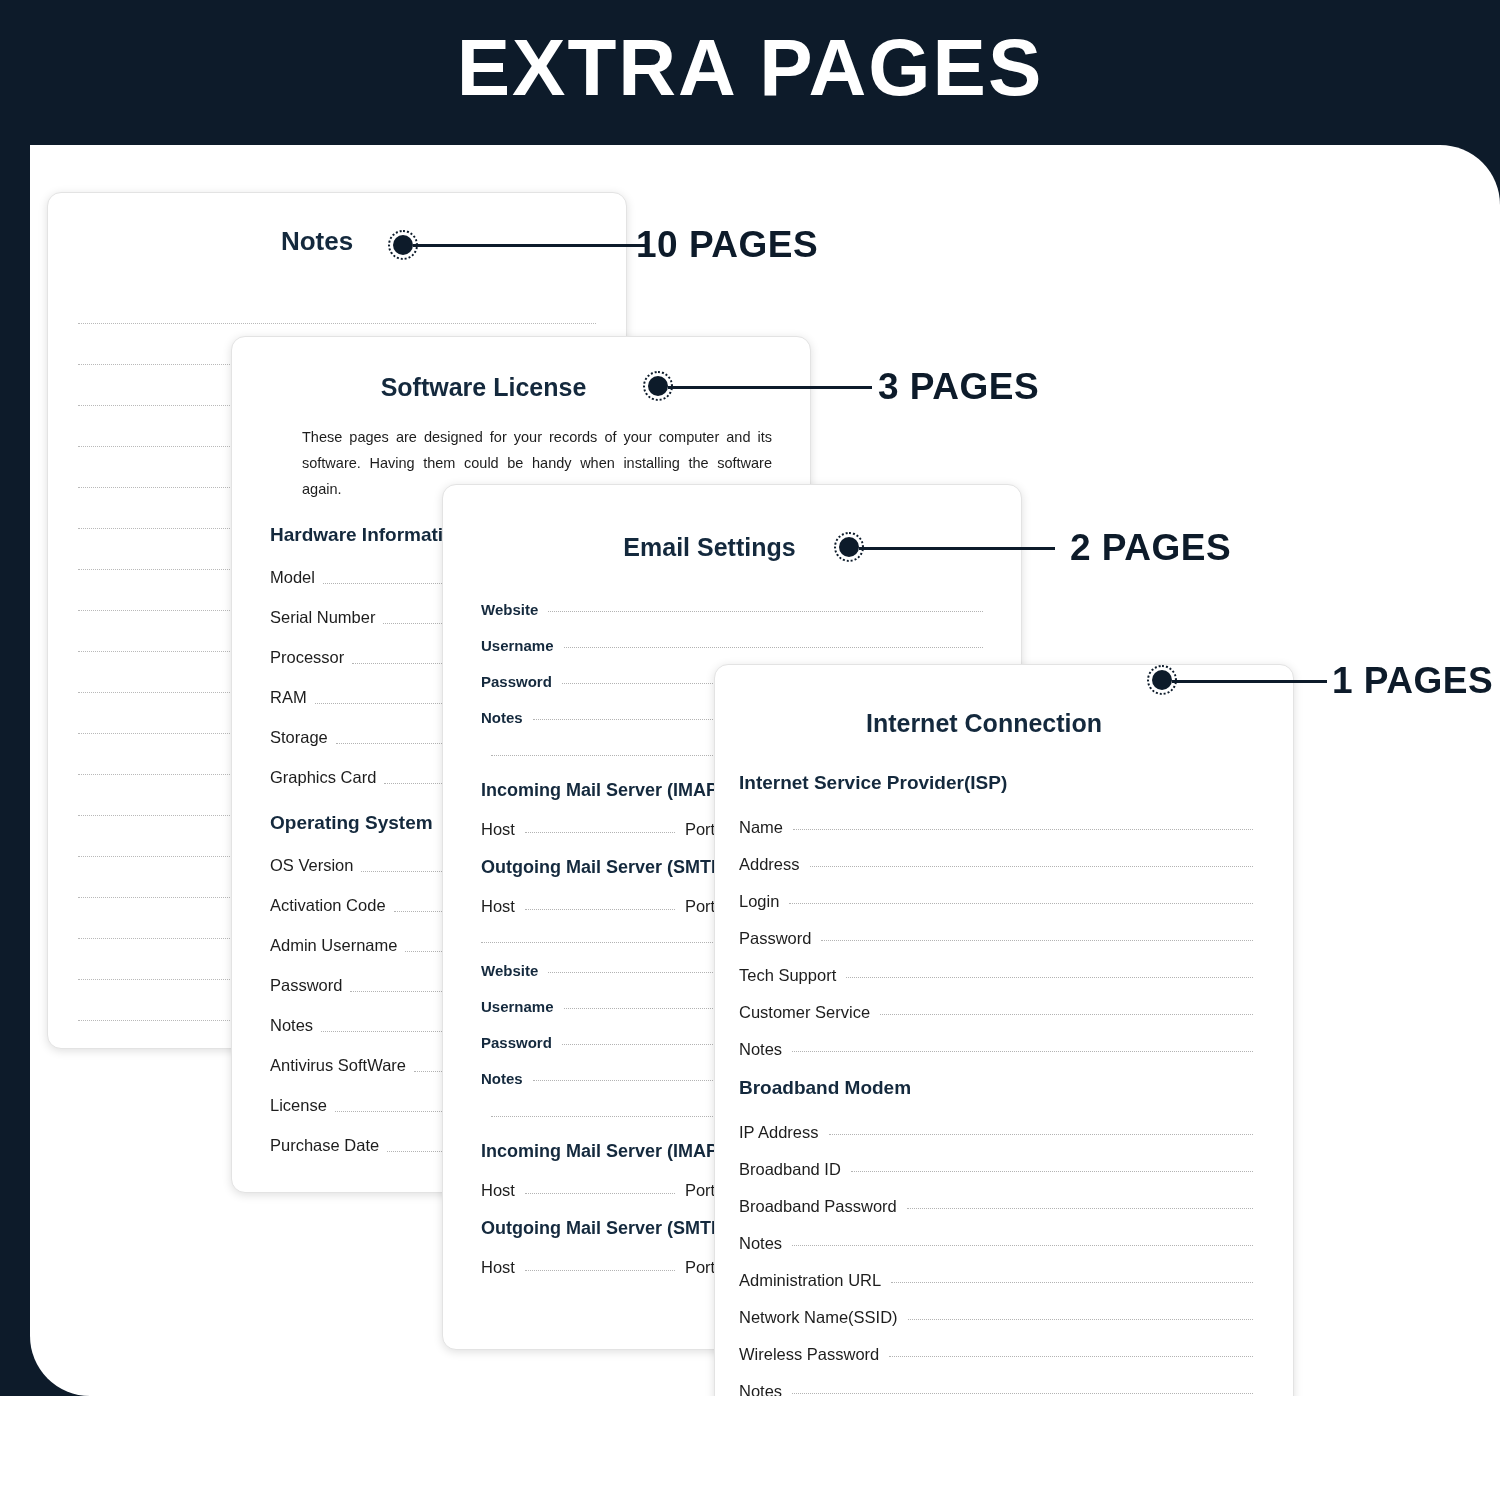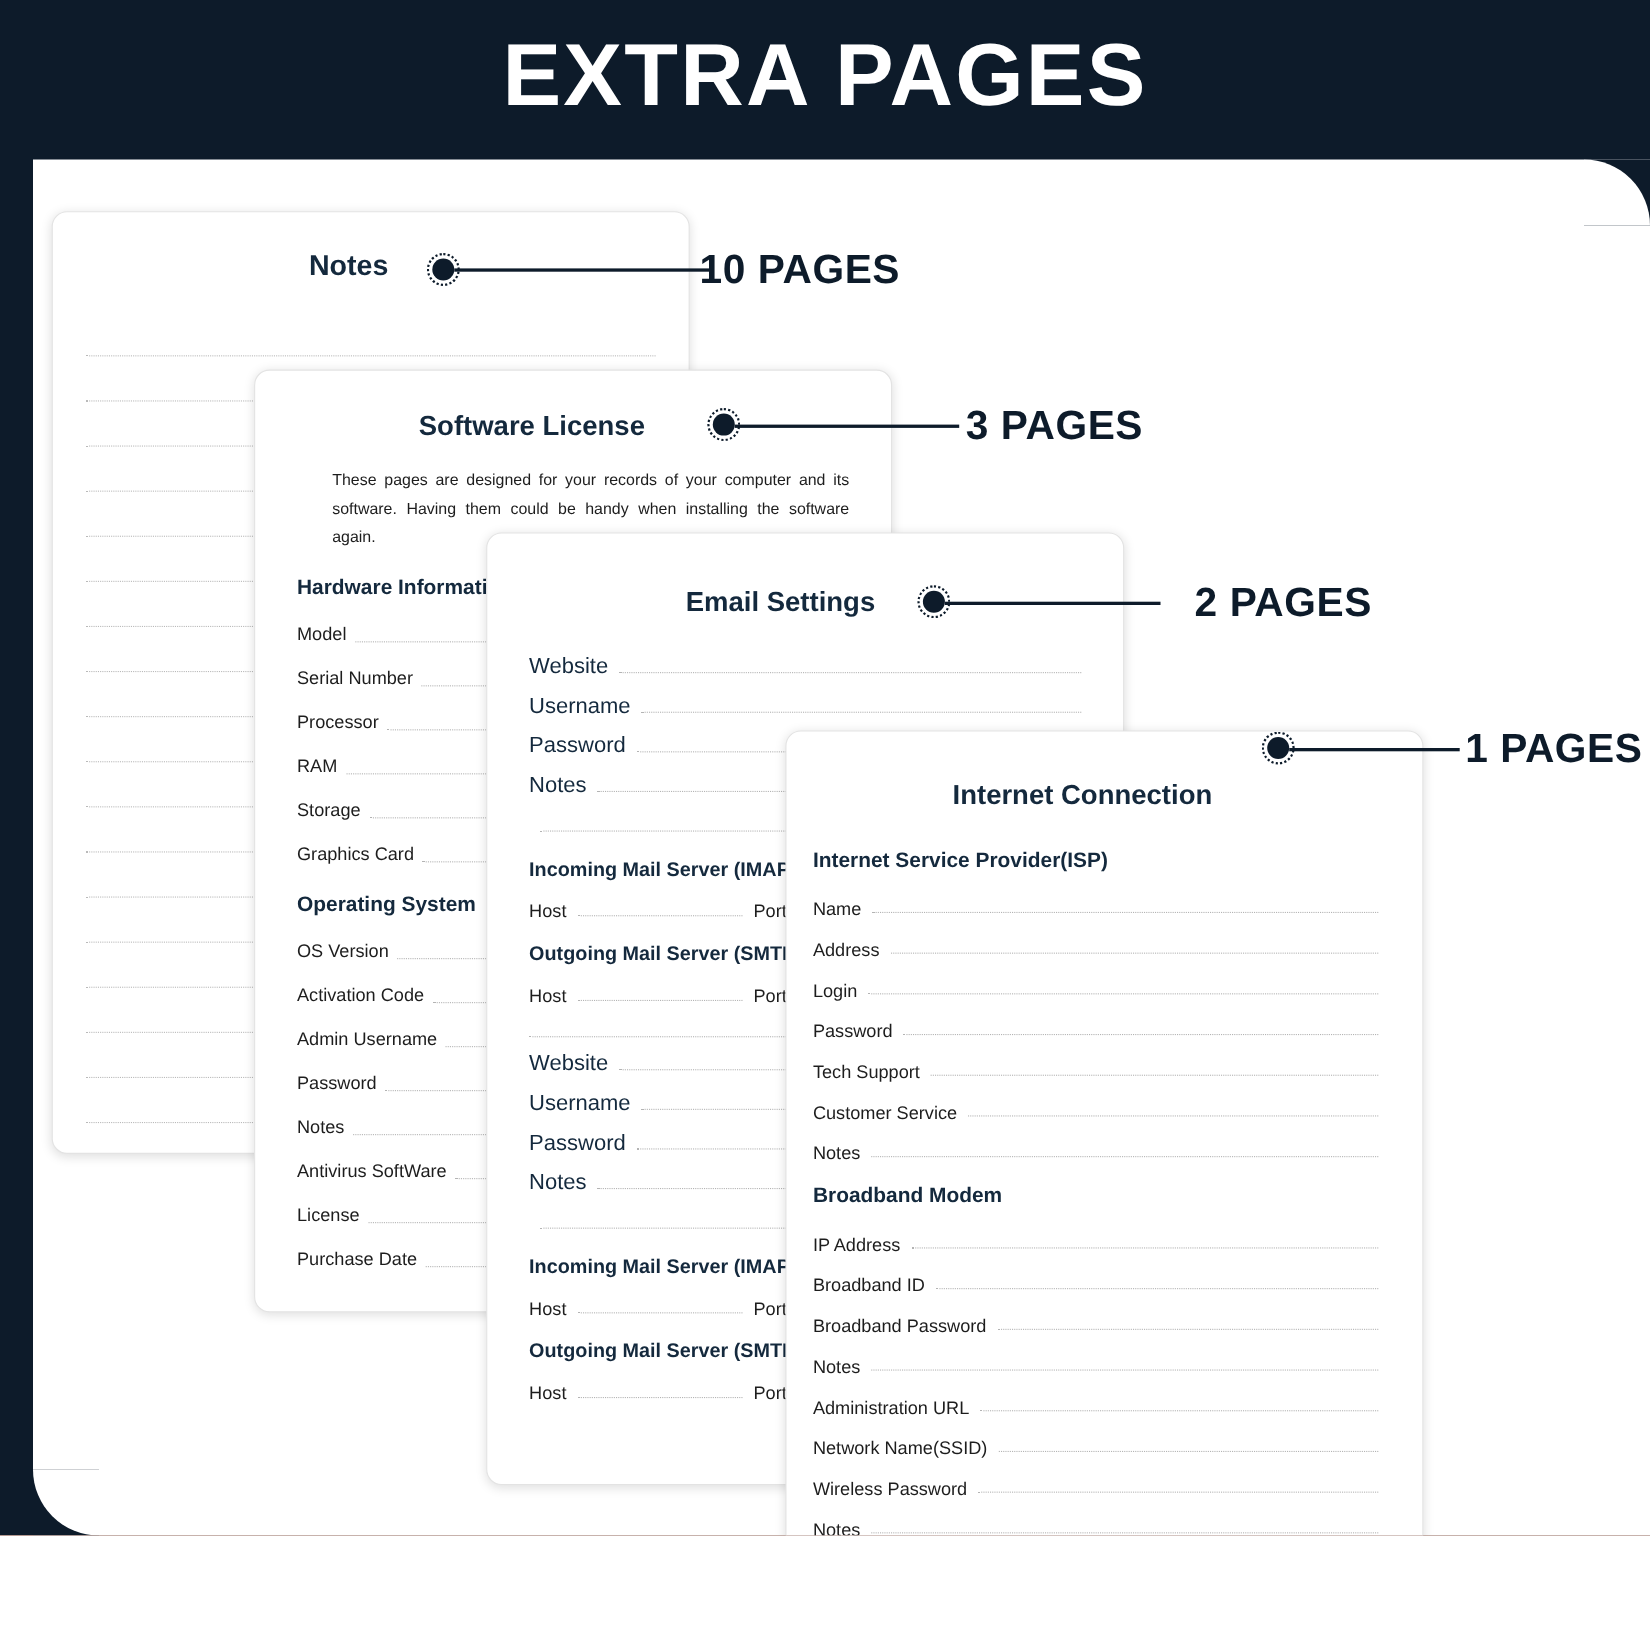--- a/index.html
+++ b/index.html
@@ -8,21 +8,21 @@
     background: #ffffff;
   }
   body {
     font-family: "Liberation Sans", sans-serif;
   }
   #root {
     position: relative;
     width: 1500px;
     height: 1396px;
     overflow: hidden;
-    background: #c2410c;
+    background: #4d7c0f;
   }
   
   .dark-frame {
     position: absolute;
     left: 0; top: 0;
     width: 1500px;
     height: 1500px;
     background: #0d1b2a;
   }
   .white-page {
@@ -175,22 +175,22 @@
   }
   #card-email .card-title {
     margin-top: 48px;
     margin-left: -45px;
   }
   .em-body { padding: 20px 38px 0 38px; }
   .em-row {
     display: flex;
     align-items: flex-end;
     height: 36px;
-    font-size: 20px;
-    font-weight: normal;
+    font-size: 15px;
+    font-weight: bold;
     color: #14293d;
   }
   .em-row .dots {
     flex: 1;
     border-bottom: 1px dotted #b3b3b3;
     margin-left: 10px;
     margin-bottom: 6px;
     height: 1px;
   }
   .em-sub {
@@ -565,19 +565,19 @@
   <div class="callout-dot dotted" style="left:393px; top:235px;"></div>
   <div class="callout-line" style="left:413px; top:244px; width:233px;"></div>
   <div class="callout-label" style="left:636px; top:224px;">10 PAGES</div>
 
   <div class="callout-dot dotted" style="left:648px; top:376px;"></div>
   <div class="callout-line" style="left:668px; top:386px; width:204px;"></div>
   <div class="callout-label" style="left:878px; top:366px;">3 PAGES</div>
 
   <div class="callout-dot dotted" style="left:839px; top:537px;"></div>
   <div class="callout-line" style="left:859px; top:547px; width:196px;"></div>
-  <div class="callout-label" style="left:1070px; top:527px;margin-left:16px;">2 PAGES</div>
+  <div class="callout-label" style="left:1070px; top:527px;">2 PAGES</div>
 
   <div class="callout-dot dotted" style="left:1152px; top:670px;"></div>
   <div class="callout-line" style="left:1172px; top:680px; width:155px;"></div>
   <div class="callout-label" style="left:1332px; top:660px;">1 PAGES</div>
 
 </div>
 
 </body></html>

